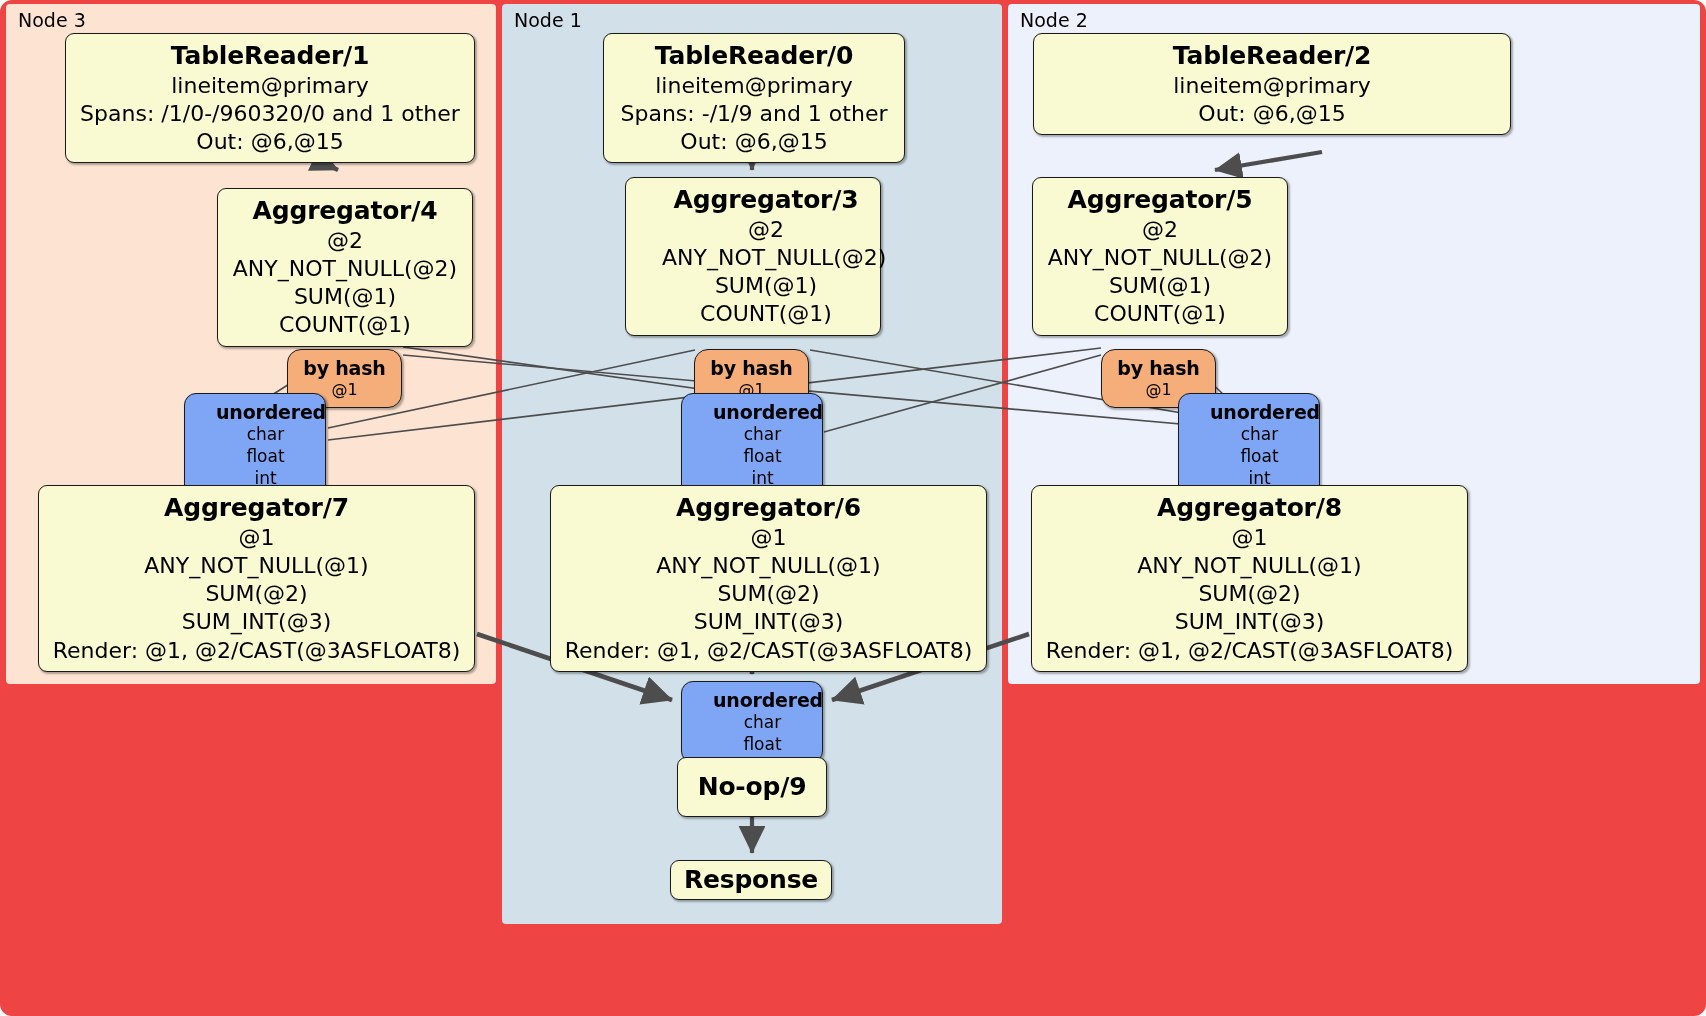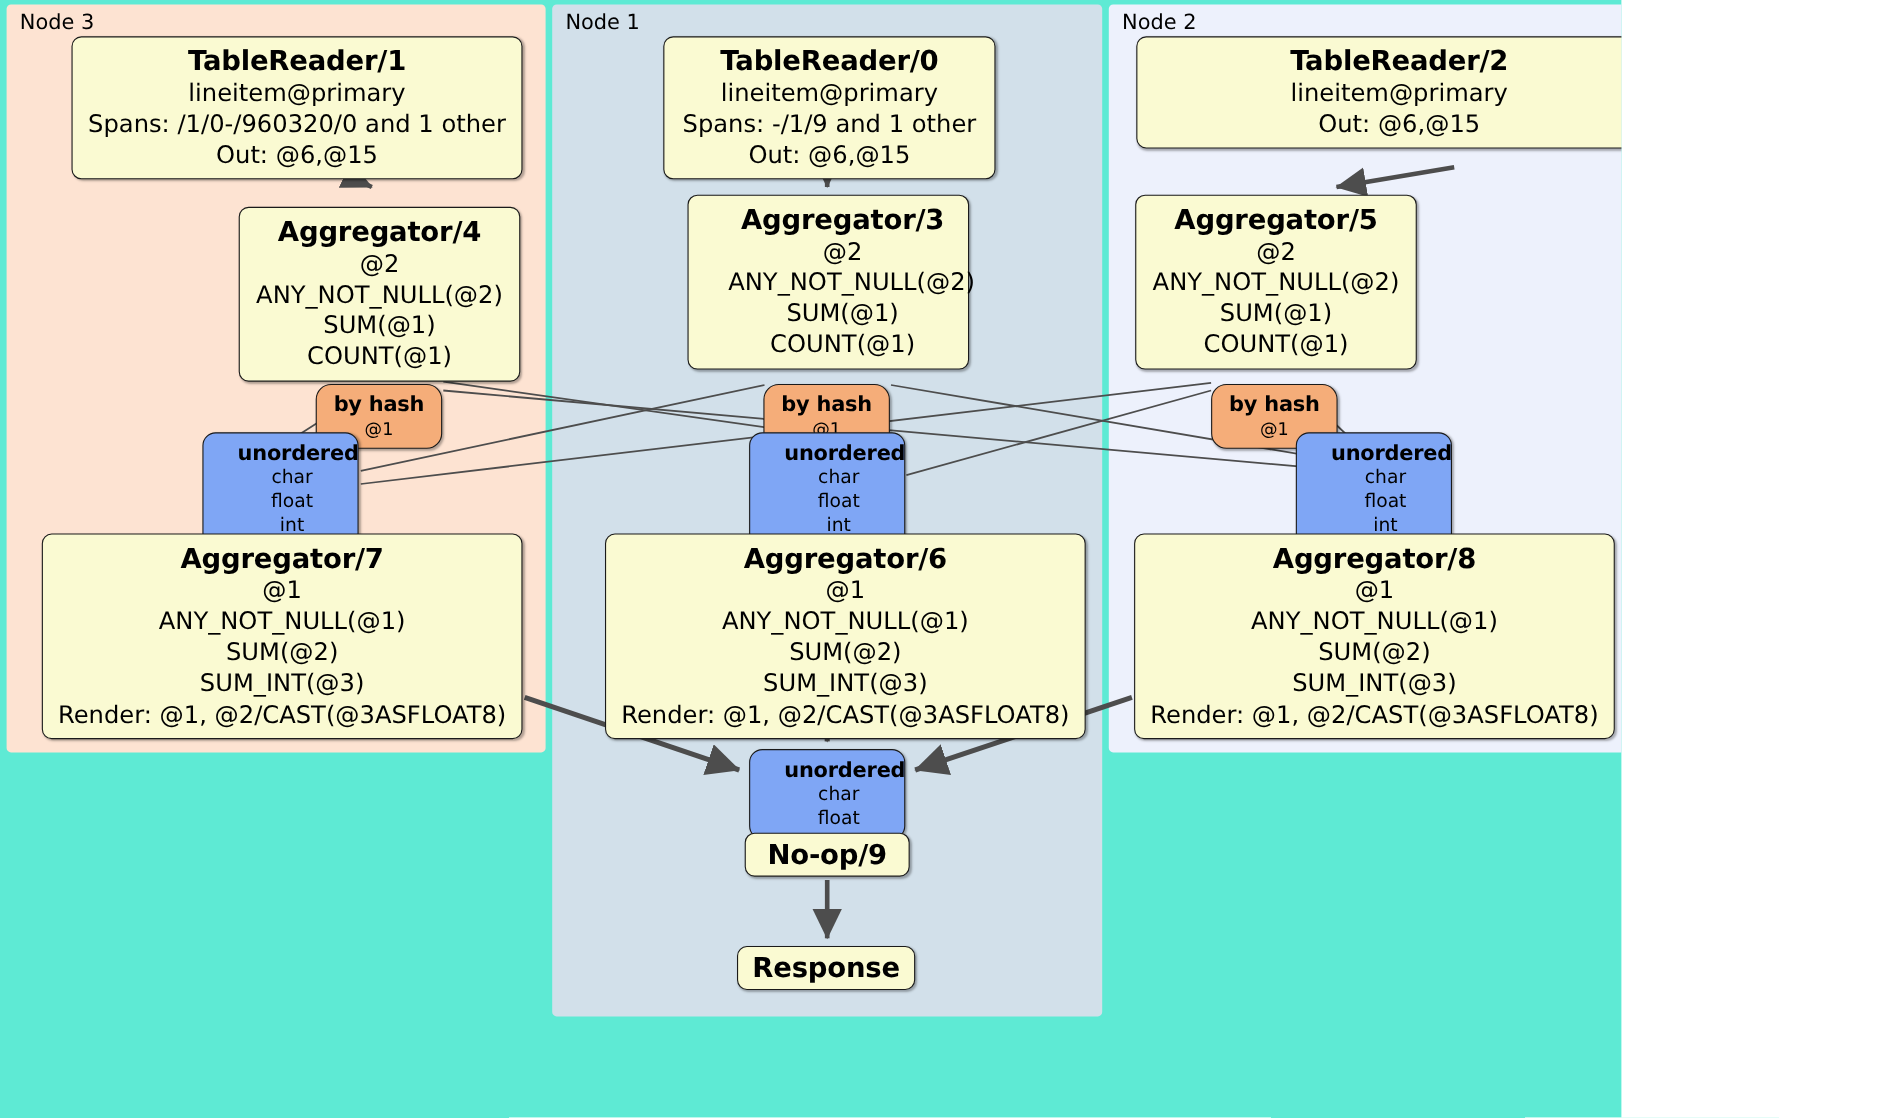--- a/index.html
+++ b/index.html
@@ -5,24 +5,25 @@
   html, body {
     margin: 0;
     padding: 0;
     background: #ffffff;
   }
   body {
     font-family: "DejaVu Sans", "Liberation Sans", sans-serif;
   }
   #canvas {
     position: relative;
-    width: 1474px;
+    width: 1706px;
     height: 1016px;
     overflow: hidden;
-    background: #5eead4;
+    background: #ef4444;
+    border-radius: 12px;
   }
   
   .cluster {
     position: absolute;
     border-radius: 4px;
     box-sizing: border-box;
   }
   .cluster-label {
     position: absolute;
     font-size: 19px;
@@ -105,21 +106,21 @@
 
   #unordered-7 { left: 184px;  top: 393px; width: 142px; }
   #unordered-6 { left: 681px;  top: 393px; width: 142px; }
   #unordered-8 { left: 1178px; top: 393px; width: 142px; }
 
   #aggregator-7 { left: 38px;   top: 485px; width: 437px; }
   #aggregator-6 { left: 550px;  top: 485px; width: 437px; }
   #aggregator-8 { left: 1031px; top: 485px; width: 437px; }
 
   #unordered-final { left: 681px; top: 681px; width: 142px; }
-  #noop-9   { left: 677px; top: 757px; width: 150px; padding: 3px 10px; }
+  #noop-9   { left: 677px; top: 757px; width: 150px; padding: 13px 10px; }
   #response { left: 670px; top: 860px; width: 162px; padding: 3px 10px; }
 </style>
 </head>
 <body>
 
 <div id="canvas">
 
   <div class="cluster" id="cluster-node3"></div>
   <div class="cluster" id="cluster-node1"></div>
   <div class="cluster" id="cluster-node2"></div>

